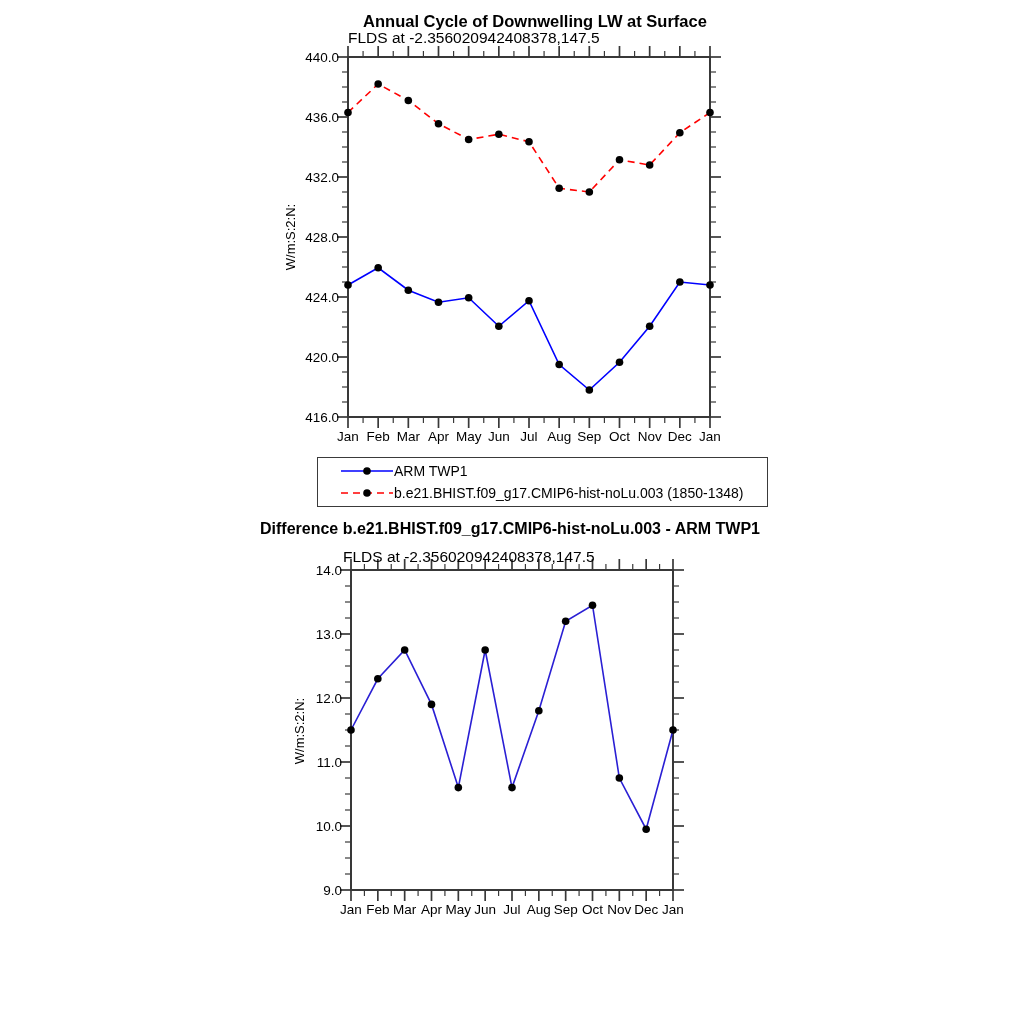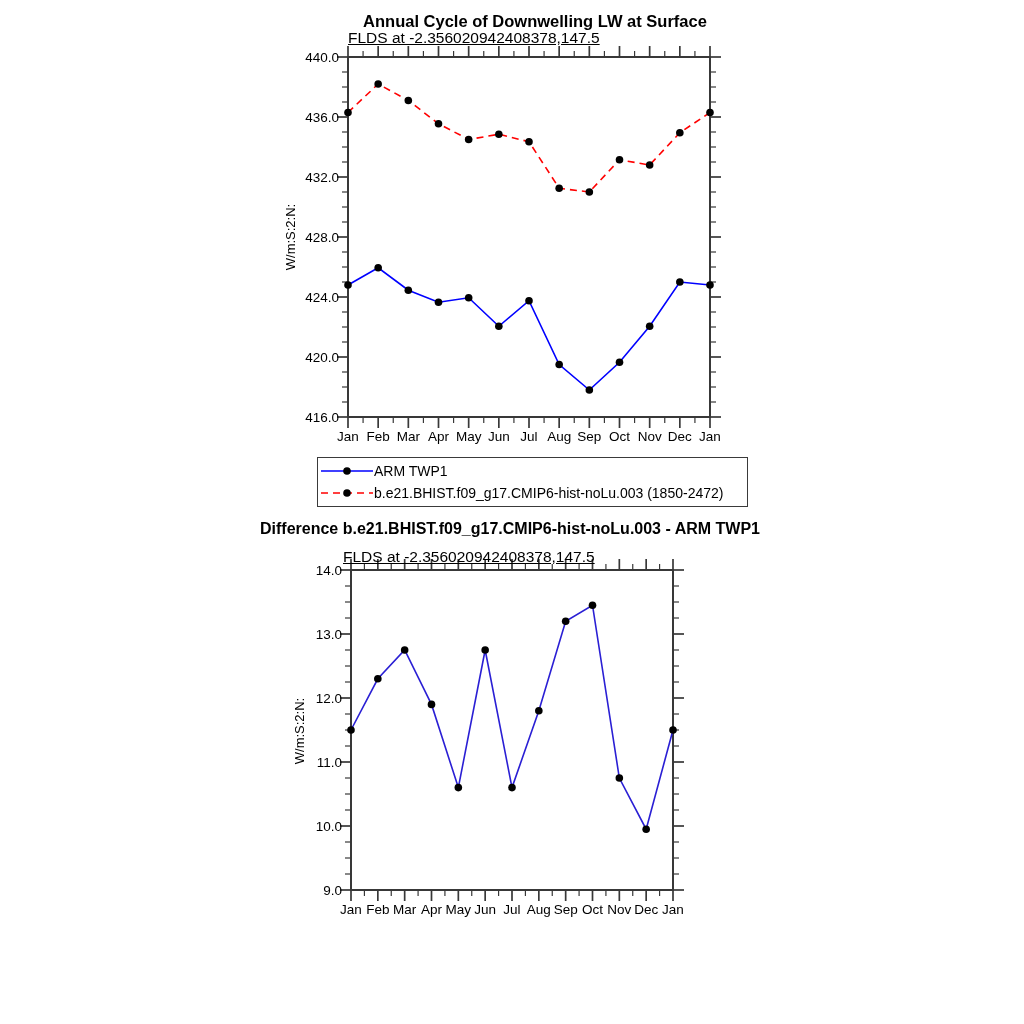--- a/index.html
+++ b/index.html
@@ -5,26 +5,26 @@
   html,body{margin:0;padding:0;}
   body{
     width:1024px;height:1024px;position:relative;overflow:hidden;
     background:#ffffff;
     font-family:"Liberation Sans", sans-serif;
     color:#000;
   }
   .abs{position:absolute;line-height:1.2;white-space:nowrap;}
   #plots{position:absolute;left:0;top:0;}
   .chart-title{font-weight:bold;font-size:16.5px;text-align:center;}
-  .chart-subtitle{font-size:15.5px;text-decoration:underline;}
+  .chart-subtitle{font-size:15.5px;}
   .y-axis-label{font-size:13px;text-align:center;transform:rotate(-90deg);}
   .legend-box{
     position:absolute;left:317px;top:457px;width:429px;height:48px;
     border:1px solid #3a3a3a;background:#fff;
-    display:flex;flex-direction:column;justify-content:space-evenly;
+    display:flex;flex-direction:column;justify-content:space-evenly;padding-left:20px;
   }
   .legend-row{display:flex;align-items:center;height:20px;}
   .legend-sample{margin-left:2px;flex:0 0 auto;}
   .legend-label{font-size:14px;}
 </style>
 </head>
 <body>
 
 <svg id="plots" width="1024" height="1024">
     <g>
@@ -320,21 +320,21 @@
         <line x1="1" y1="7" x2="53" y2="7" stroke="#0000ff" stroke-width="1.6" stroke-dasharray="none"></line>
         <circle cx="27" cy="7" r="3.8" fill="#000000"></circle>
       </svg>
     <span class="legend-label">ARM TWP1</span>
   </div>
   <div class="legend-row">
     <svg class="legend-sample" width="54" height="14">
         <line x1="1" y1="7" x2="53" y2="7" stroke="#ff0000" stroke-width="1.6" stroke-dasharray="7 5"></line>
         <circle cx="27" cy="7" r="3.8" fill="#000000"></circle>
       </svg>
-    <span class="legend-label">b.e21.BHIST.f09_g17.CMIP6-hist-noLu.003 (1850-2472)</span>
+    <span class="legend-label">b.e21.BHIST.f09_g17.CMIP6-hist-noLu.003 (1850-1348)</span>
   </div>
 </div>
 
 <div class="abs chart-title" style="left:260px;top:519px;width:500px;font-size:16px;">Difference b.e21.BHIST.f09_g17.CMIP6-hist-noLu.003 - ARM TWP1</div>
 
 <div class="abs chart-subtitle" style="left:343px;top:548px;">FLDS at -2.356020942408378,147.5</div>
 
 <div class="abs y-axis-label" style="left:220px;top:723px;width:160px;height:16px;">W/m:S:2:N:</div>
 
 </body></html>

